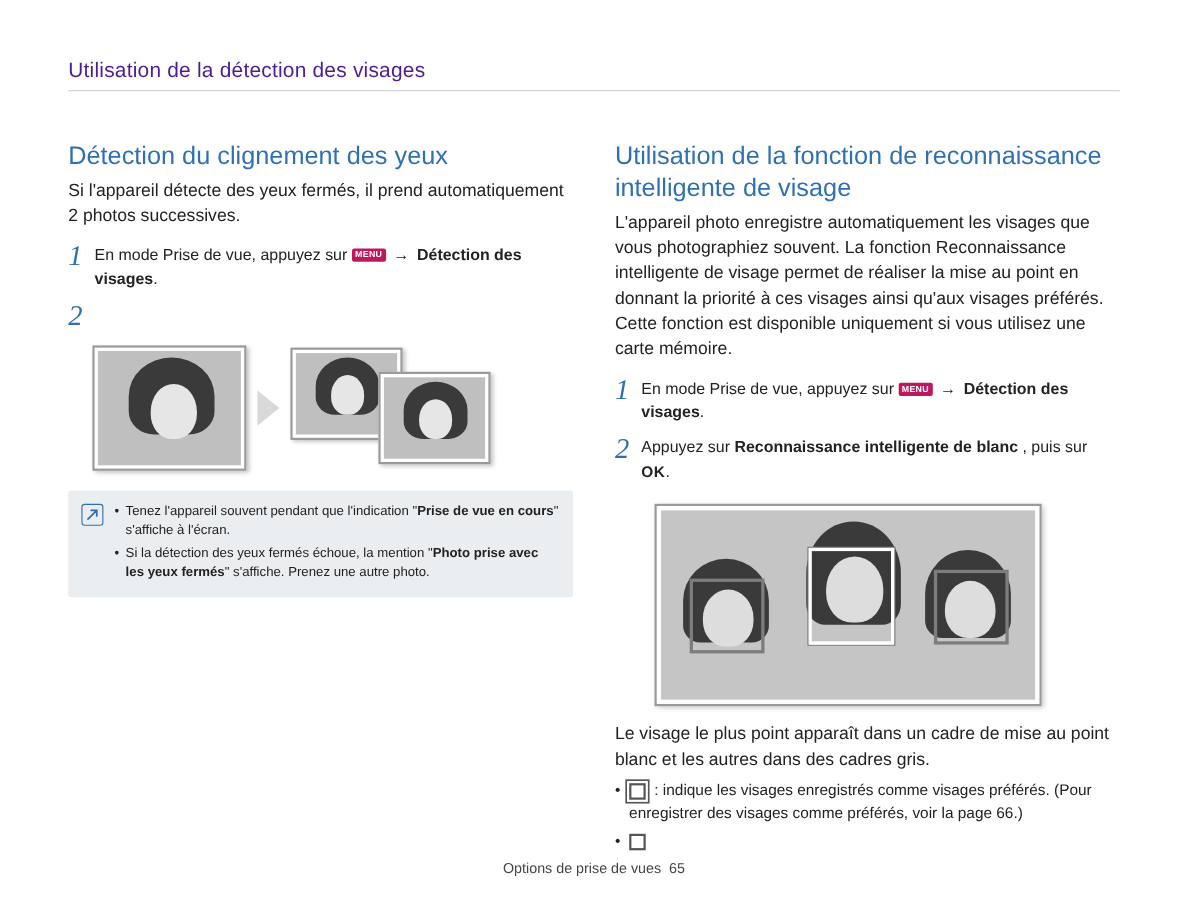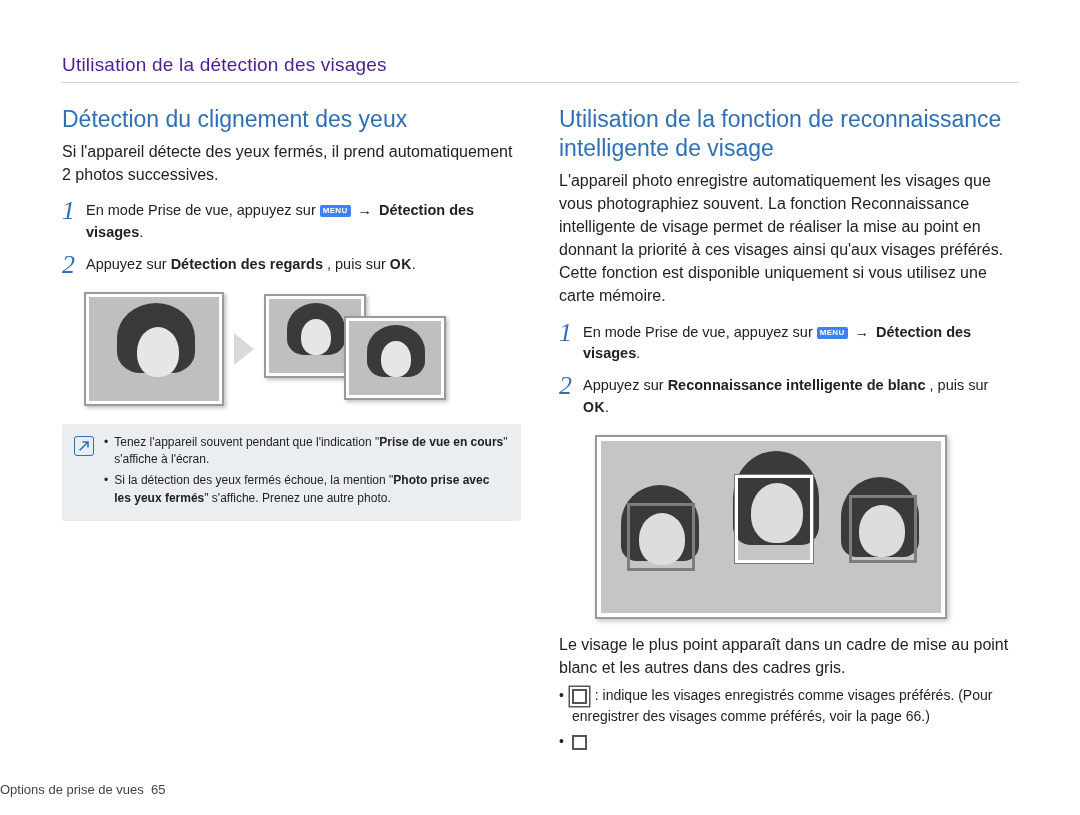--- a/index.html
+++ b/index.html
@@ -1,28 +1,28 @@
 <!DOCTYPE html>
 <html><head>
 <meta charset="utf-8">
 <style>
   html,body{margin:0;padding:0;background:#fff;font-family:Arial,Helvetica,sans-serif;color:#222;}
   .page{width:1080px;height:815px;position:relative;box-sizing:border-box;padding:54px 62px 0 62px;}
   .top-header{font-family:Arial,Helvetica,sans-serif;font-weight:300;font-size:19px;color:#4c1d95;letter-spacing:0.2px;padding-bottom:6px;border-bottom:1px solid #cfcfcf;font-stretch:condensed;}
-  .cols{display:flex;gap:38px;margin-top:22px;}
+  .cols{display:flex;gap:38px;margin-top:44px;}
   .col{flex:1;min-width:0;}
   h2.blue{color:#2f6fb3;font-weight:400;font-size:23px;margin:0 0 6px 0;line-height:1.25;}
   p.intro{font-size:16px;line-height:1.45;margin:0 0 14px 0;color:#222;}
   .steps{margin:10px 0 0 0;}
   .step{display:flex;align-items:flex-start;margin:0 0 10px 0;}
   .num{font-family:"Times New Roman",serif;font-style:italic;color:#2f6fb3;font-size:26px;width:24px;line-height:1;margin-top:-2px;}
   .step-text{font-size:14.5px;line-height:1.5;flex:1;}
   .bold{font-weight:bold;}
   .icon-box{display:inline-flex;align-items:center;justify-content:center;vertical-align:middle;}
-  .menu-btn{background:#3b82f6;color:#fff;font-size:8px;font-weight:bold;padding:2px 3px;border-radius:2px;line-height:1;letter-spacing:0.3px;}
+  .menu-btn{background:#be185d;color:#fff;font-size:8px;font-weight:bold;padding:2px 3px;border-radius:2px;line-height:1;letter-spacing:0.3px;}
   .ok-btn{font-weight:bold;font-size:14px;letter-spacing:0.5px;}
   .arrow{font-weight:bold;margin:0 3px;}
   .illus-row{display:flex;align-items:center;gap:10px;margin:14px 0 18px 22px;}
   .photo-frame{border:2px solid #9a9a9a;background:#fff;padding:3px;box-shadow:2px 2px 4px rgba(0,0,0,0.25);}
   .photo-inner{background:#bfbfbf;display:flex;align-items:flex-end;justify-content:center;overflow:hidden;}
   .big-inner{width:130px;height:104px;}
   .sm-inner{width:92px;height:74px;}
   .stack{position:relative;width:210px;height:110px;}
   .stack .photo-frame{position:absolute;}
   .stack .f1{left:0;top:0;z-index:1;}
@@ -38,21 +38,21 @@
   .group-inner{background:#c5c5c5;height:172px;position:relative;overflow:hidden;}
   .facebox{position:absolute;border:3px solid #7d7d7d;}
   .facebox.white{border-color:#fff;box-shadow:0 0 0 1px #777;}
   .sq1{left:26px;top:62px;width:62px;height:62px;}
   .sq2{left:134px;top:34px;width:72px;height:82px;}
   .sq3{left:248px;top:54px;width:62px;height:62px;}
   .bullets{font-size:14px;line-height:1.5;margin:6px 0 0 0;}
   .bullets .bul{display:flex;gap:8px;margin:0 0 4px 0;}
   .legend-sq{display:inline-block;width:11px;height:11px;border:2px solid #555;vertical-align:middle;margin-right:4px;}
   .legend-sq.dbl{box-shadow:0 0 0 2px #fff,0 0 0 3.5px #555;}
-  .footer{position:absolute;bottom:18px;left:0;width:100%;text-align:left;font-size:13px;color:#444;}
+  .footer{position:absolute;bottom:18px;left:0;width:100%;text-align:center;font-size:13px;color:#444;}
   
   .person{position:relative;width:100%;height:100%;}
   .person .hair{position:absolute;background:#3a3a3a;}
   .person .face{position:absolute;background:#e6e6e6;border-radius:50% 50% 45% 45%;}
   .big-inner .hair{left:28px;top:6px;width:78px;height:70px;border-radius:50% 50% 30% 30%;}
   .big-inner .face{left:48px;top:30px;width:42px;height:50px;}
   .sm-inner .hair{left:18px;top:4px;width:58px;height:52px;border-radius:50% 50% 30% 30%;}
   .sm-inner .face{left:32px;top:20px;width:30px;height:36px;}
   .grp-person{position:absolute;}
   .grp-person .h{background:#3a3a3a;border-radius:50% 50% 20% 20%;position:absolute;}
@@ -85,26 +85,20 @@
           <div class="num">1</div>
           <div class="step-text">
             <span>En mode Prise de vue, appuyez sur </span>
             <span class="icon-box menu-btn">MENU</span>
             <span class="arrow">→</span>
             <span class="bold"> Détection des visages</span><span>.</span>
           </div>
         </div>
         <div class="step">
           <div class="num">2</div>
-          <div class="step-text">
-            <span>Appuyez sur </span>
-            <span class="bold">Détection des regards</span>
-            <span>, puis sur </span>
-            <span class="ok-btn">OK</span><span>.</span>
-          </div>
         </div>
       </div>
 
       <div class="illus-row">
         <div class="photo-frame">
           <div class="photo-inner big-inner">
             <div class="person">
                 <div class="hair"></div>
                 <div class="face"></div>
               </div>

